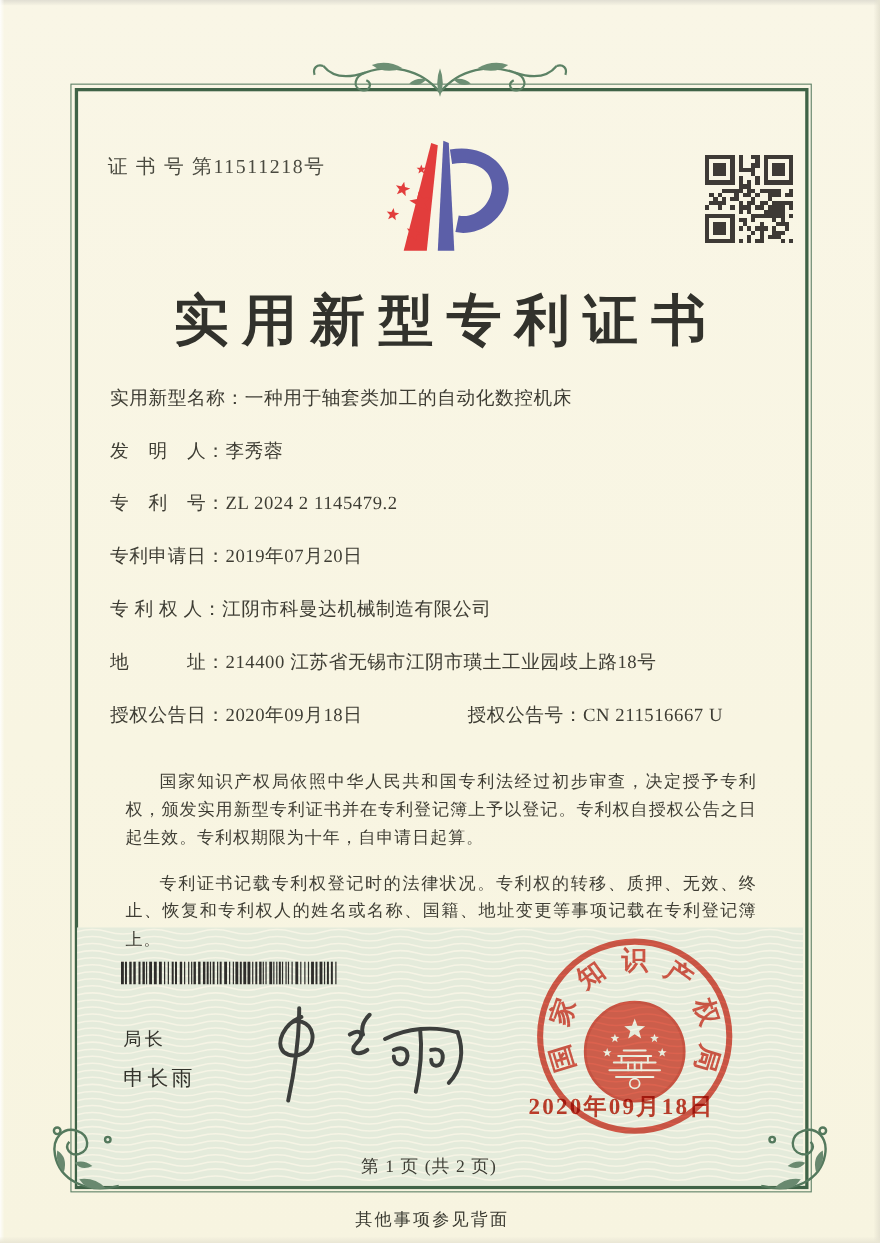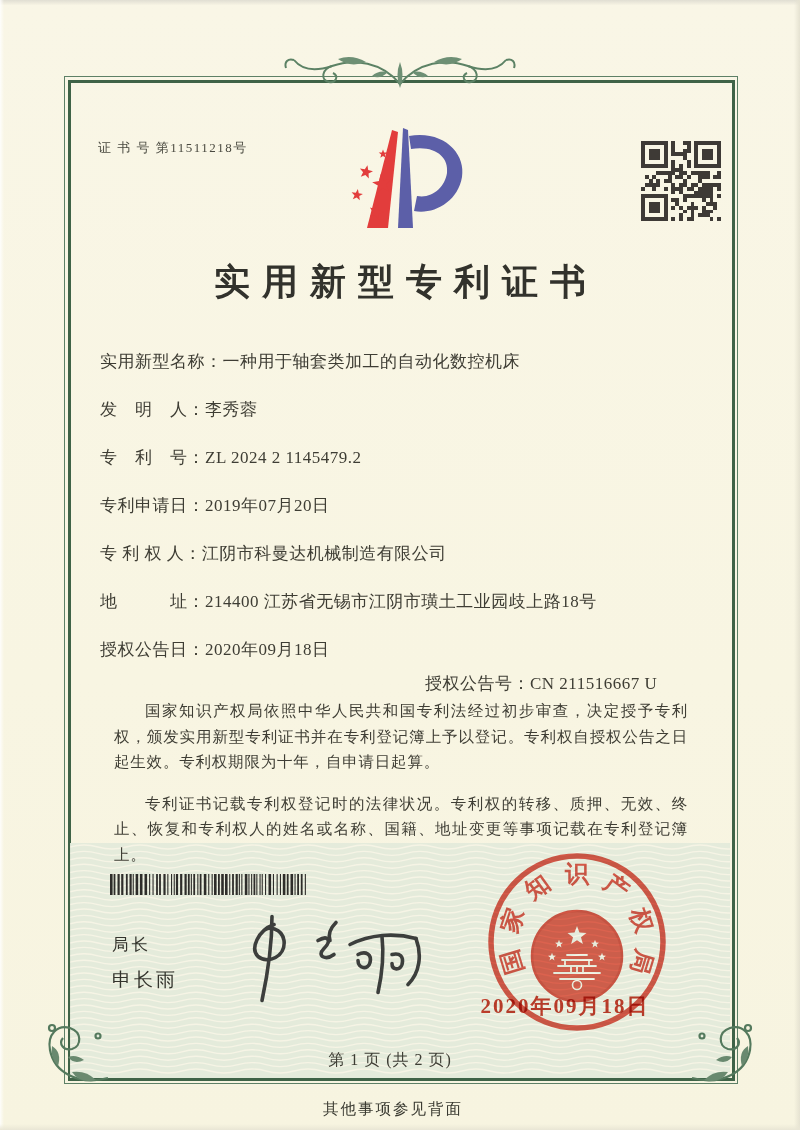--- a/index.html
+++ b/index.html
@@ -10,31 +10,31 @@
   .scan-top{position:absolute;top:0;left:0;width:100%;height:5px;background:linear-gradient(180deg,#d8d6cc,#f6f3e3);opacity:.75;}
   .scan-left{position:absolute;top:0;left:0;width:4px;height:100%;background:linear-gradient(90deg,#ffffff,rgba(255,255,255,0));opacity:.85;}
   .scan-right{position:absolute;top:0;right:0;width:6px;height:100%;background:linear-gradient(270deg,#e5e2d1,rgba(229,226,209,0));}
   .scan-bottom{position:absolute;bottom:0;left:0;width:100%;height:6px;background:linear-gradient(0deg,#e9e6d5,rgba(233,230,213,0));}
   
   .frame{position:absolute;left:64px;top:76px;width:672px;height:1006px;border:1.5px solid #5d8066;}
   .frame-inner{position:absolute;inset:2.5px;border:3px solid #3f6347;}
   
   .waveband{position:absolute;left:70px;top:843px;width:660px;height:235px;opacity:.95;}
   
-  .cert-number{position:absolute;left:98px;top:139px;font-size:13px;letter-spacing:1.5px;color:#4a4a40;}
+  .cert-number{position:absolute;left:98px;top:139px;font-size:18px;letter-spacing:1.5px;color:#4a4a40;}
   .logo{position:absolute;left:330px;top:124px;width:145px;height:112px;}
   .qr{position:absolute;left:641px;top:141px;width:80px;height:80px;}
-  .title{position:absolute;left:0;top:258px;width:100%;text-align:center;font-size:36px;font-weight:bold;
+  .title{position:absolute;left:0;top:258px;width:100%;text-align:center;font-size:50px;font-weight:bold;
          letter-spacing:12px;text-indent:12px;color:#32322c;}
   
   .fields{position:absolute;left:100px;top:350px;width:610px;}
   .frow{position:absolute;left:0;width:610px;height:22px;font-size:17px;color:#3e3d34;white-space:nowrap;}
   .frow .flabel{letter-spacing:.5px;}
   .frow .fvalue{letter-spacing:.5px;}
-  .pair2{position:absolute;left:325px;top:0;margin-top:34px;}
+  .pair2{position:absolute;left:325px;top:0;}
   
   .bodytext{position:absolute;left:98px;top:682px;width:606px;color:#3f3e35;}
   .bodytext p{margin:16px;font-size:15.5px;line-height:25.5px;text-indent:2em;text-align:justify;letter-spacing:.8px;}
   
   .barcode{position:absolute;left:110px;top:874px;width:200px;height:21px;}
   
   .sig-title{position:absolute;left:112px;top:934px;font-size:16.5px;letter-spacing:3px;color:#33332c;}
   .sig-name{position:absolute;left:112px;top:967px;font-size:19px;letter-spacing:3px;color:#33332c;}
   .signature{position:absolute;left:232px;top:910px;width:200px;height:96px;}
   

